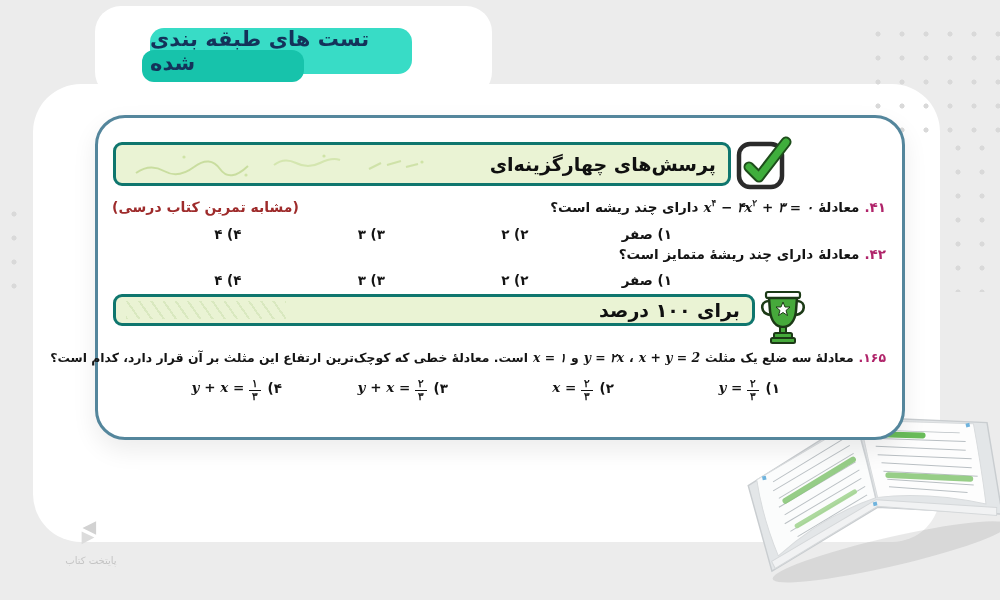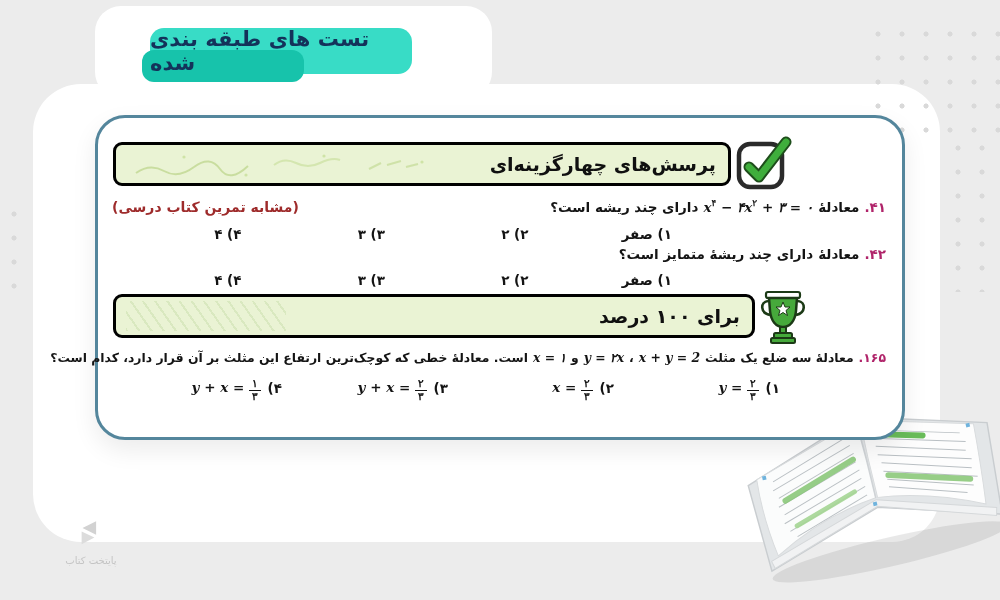--- a/index.html
+++ b/index.html
@@ -20,25 +20,25 @@
   .badge{ position:absolute; left:150px; top:28px; width:262px; height:46px; background:#38dcc6;
           border-radius:14px; display:flex; align-items:center; z-index:2; }
   .badge::before{ content:""; position:absolute; left:-8px; bottom:-8px; width:62%; height:70%;
           background:#17c3ab; border-radius:12px; z-index:-1; }
   .badge-label{ font-size:21px; font-weight:bold; color:#14325a; }
 
   
   .card{ position:absolute; left:95px; top:115px; width:810px; height:325px; background:#fff;
          border:3px solid #54869c; border-radius:30px; box-shadow:0 10px 24px rgba(0,0,0,.08); z-index:1; }
 
-  .banner{ position:absolute; border:3px solid #000000; background:#eaf3d4; border-radius:9px;
+  .banner{ position:absolute; border:3px solid #0f766e; background:#eaf3d4; border-radius:9px;
            display:flex; align-items:center; justify-content:flex-start; direction:rtl;
            padding:0 12px; overflow:hidden; }
   .banner1{ left:15px; top:24px; width:618px; height:44px; }
-  .banner2{ left:15px; top:176px; width:642px; height:44px;padding-left:14px; }
+  .banner2{ left:15px; top:176px; width:642px; height:32px;padding-left:14px; }
   .banner-title{ font-weight:bold; font-size:19px; color:#101010; position:relative; z-index:1; }
   .scribbles{ position:absolute; left:8px; top:2px; }
   .hatch{ position:absolute; left:10px; top:4px; bottom:4px; width:160px;
           background:repeating-linear-gradient(55deg, rgba(150,190,110,.20) 0 2px, transparent 2px 10px); }
 
   .checkmark{ position:absolute; left:637px; top:16px; width:58px; height:58px; }
   .trophy{ position:absolute; left:661px; top:171px; width:50px; height:56px; }
 
   
   .qline{ position:absolute; right:16px; left:14px; direction:rtl; display:flex; align-items:baseline;

